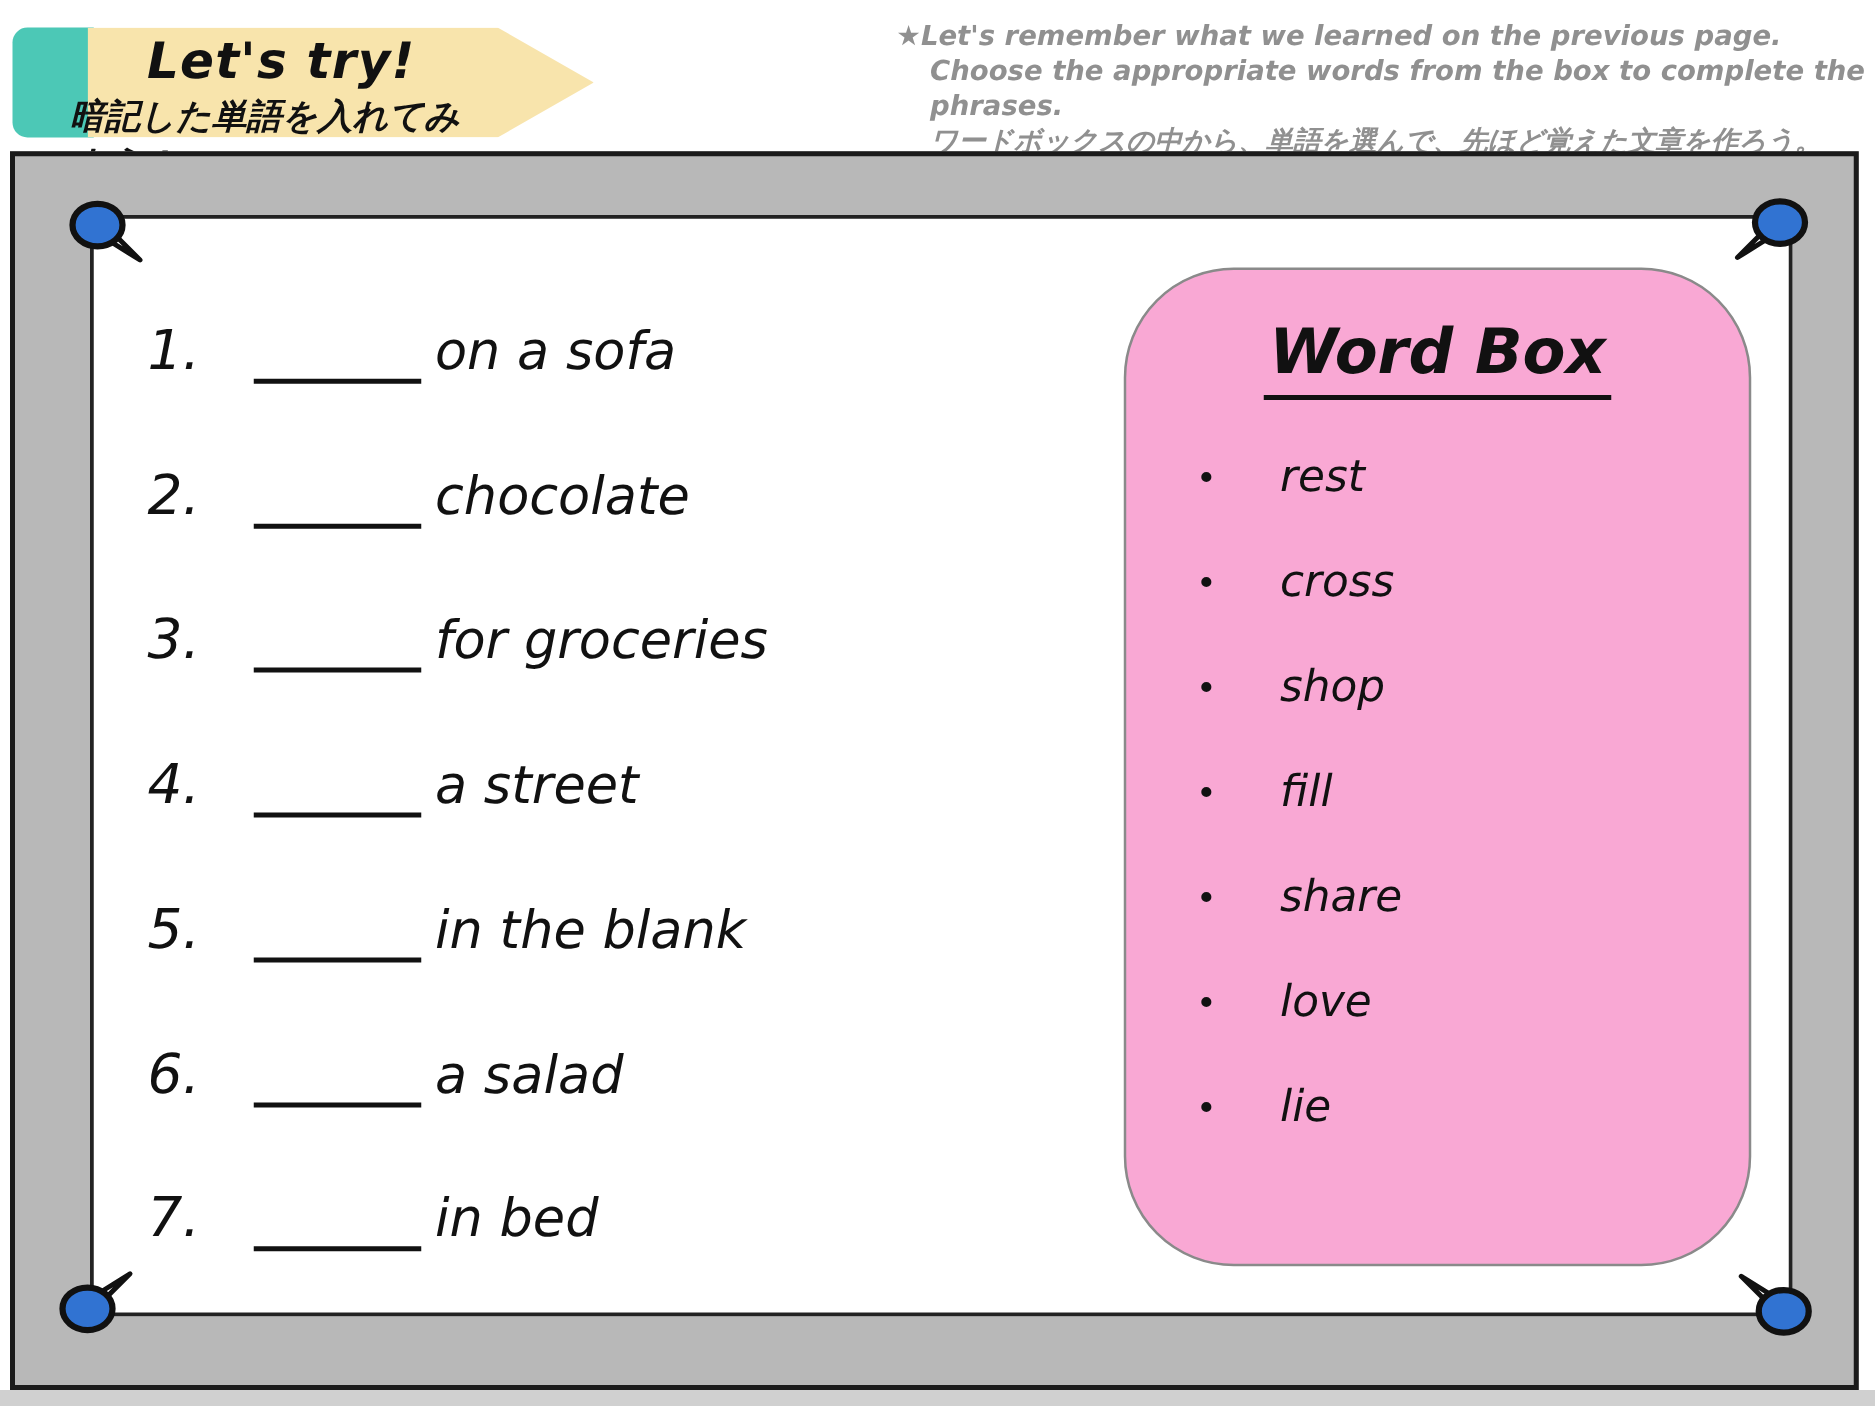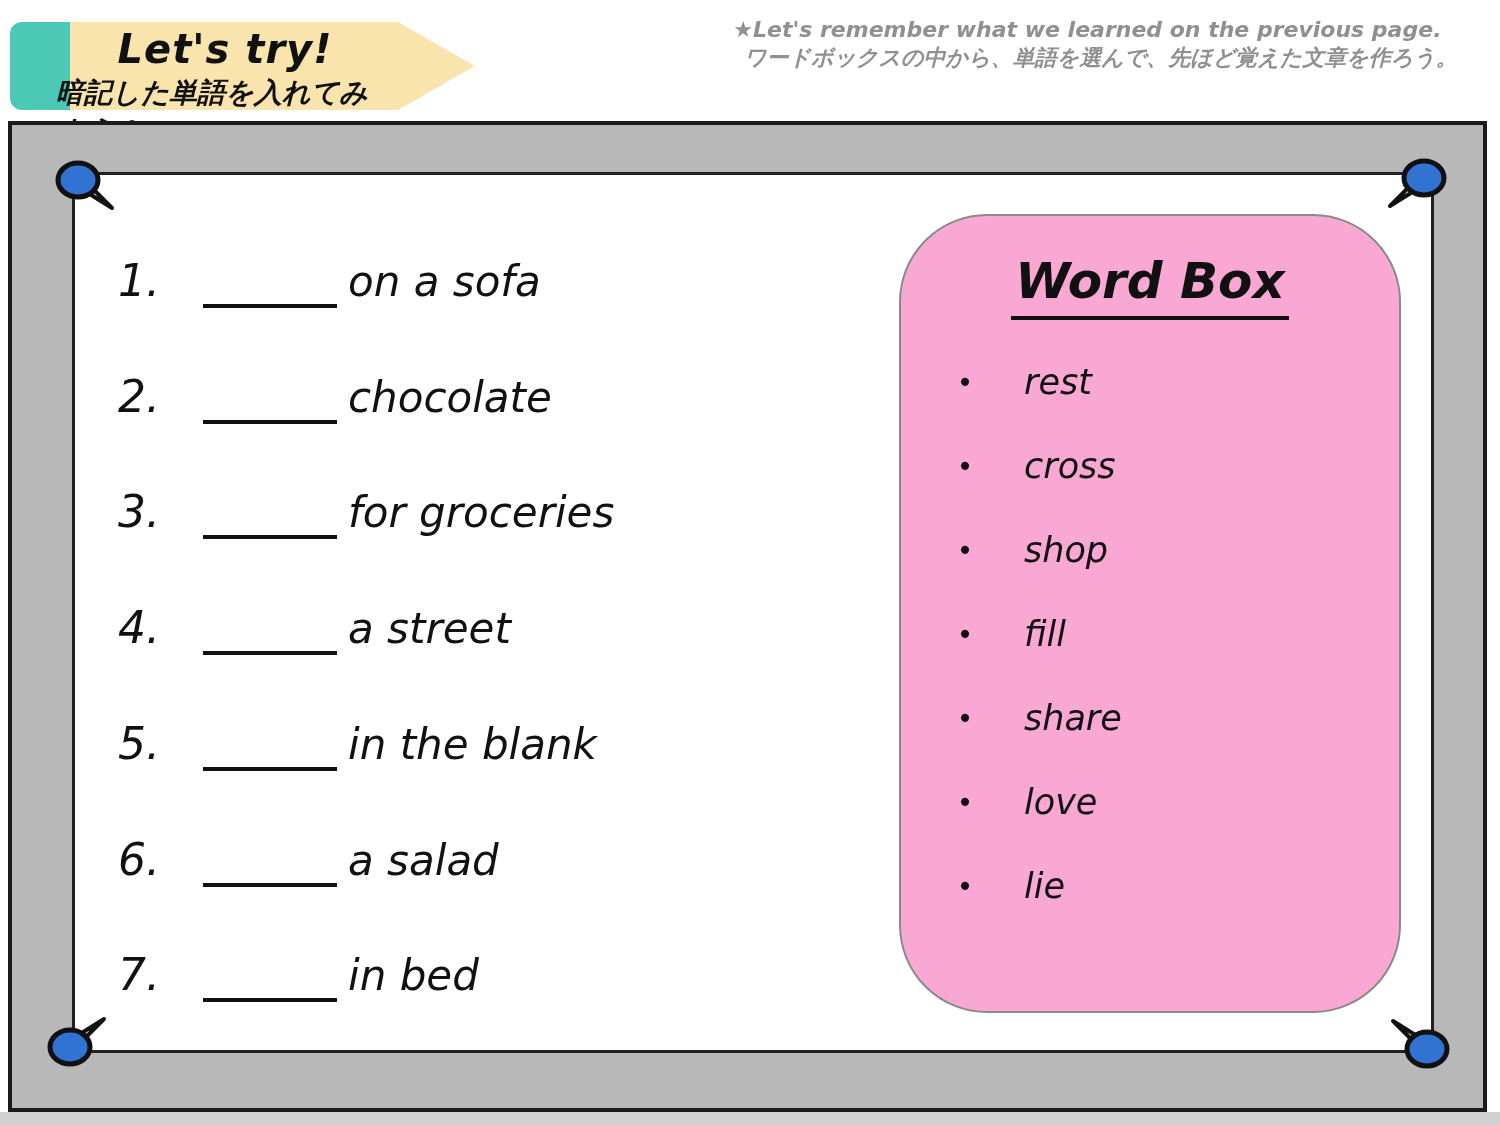--- a/index.html
+++ b/index.html
@@ -12,21 +12,21 @@
   .banner-arrow { position:absolute; left:70px; top:22px; width:405px; height:88px;
                   background:#f8e4ac;
                   clip-path:polygon(0 0, 81% 0, 100% 50%, 81% 100%, 0 100%); }
   .banner-title { position:absolute; left:85px; top:26px; width:280px; text-align:center;
                   font-size:40px; font-weight:bold; color:#111; letter-spacing:1px; }
   .banner-subtitle { position:absolute; left:56px; top:74px; width:340px;
                      font-size:28px; font-weight:bold; color:#111; }
 
   
   .instructions { position:absolute; left:717px; top:16px; color:#909090;
-                  font-size:22px; line-height:28px; font-weight:bold;text-align:center; }
+                  font-size:22px; line-height:28px; font-weight:bold; }
   .instructions .indent { margin-left:27px; }
 
   
   .board-frame { position:absolute; left:8px; top:121px; width:1479px; height:991px;
                  background:#b8b8b8; border:4px solid #1b1b1b; }
   .below-strip { position:absolute; left:0; top:1112px; width:1500px; height:13px; background:#d0d0d0; }
   .paper { position:absolute; left:72px; top:172px; width:1362px; height:881px;
            background:#ffffff; border:3px solid #222; }
 
   
@@ -79,20 +79,21 @@
 
 <div class="page">
 
   <div class="banner-tab"></div>
   <div class="banner-arrow"></div>
   <div class="banner-title">Let's try!</div>
   <div class="banner-subtitle">暗記した単語を入れてみよう！</div>
 
   <div class="instructions">
     <div>★Let's remember what we learned on the previous page.</div>
+    <div class="indent">Choose the appropriate words from the box to complete the phrases.</div>
     <div class="indent">ワードボックスの中から、単語を選んで、先ほど覚えた文章を作ろう。</div>
   </div>
 
   <div class="board-frame"></div>
   <div class="below-strip"></div>
 
   <div class="paper">
 
     <div class="ex-item">
       <span class="num">1.</span>

